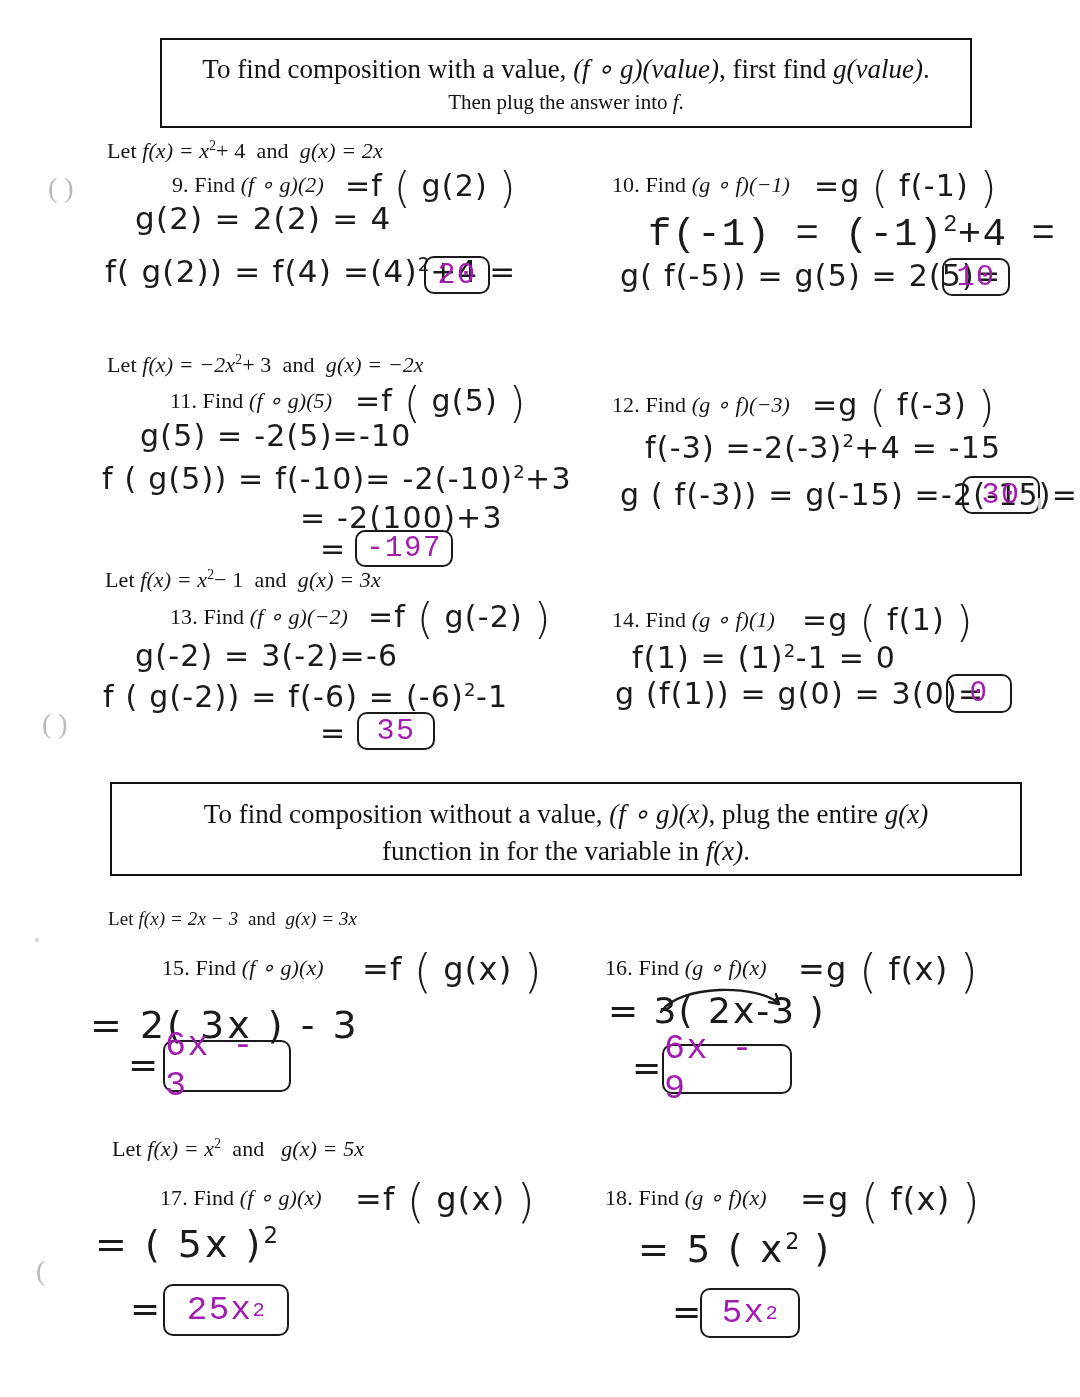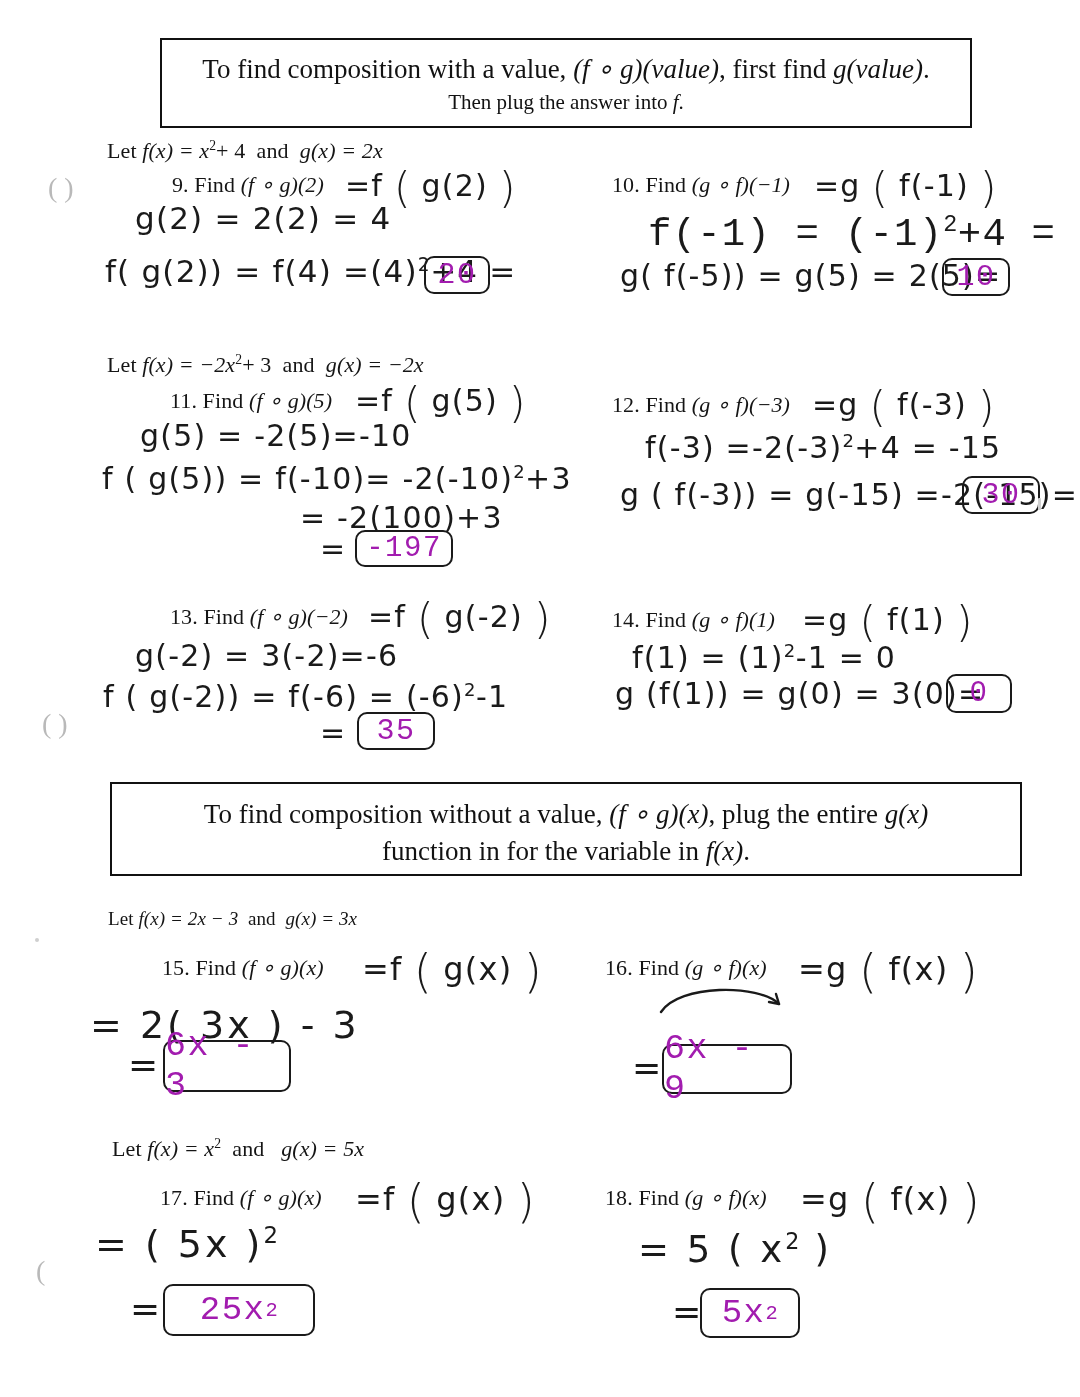--- a/index.html
+++ b/index.html
@@ -193,20 +193,26 @@
     <span class="big-paren">(</span>
     <span>f(-3)</span>
     <span class="big-paren">)</span>
   </div>
   <div class="hw" style="left:645px; top:430px; font-size:30px;">
     <span>f(-3) =-2(-3)</span><span class="hw-sup">2</span><span>+4 = -15</span>
   </div>
   <div class="hw" style="left:620px; top:477px; font-size:30px;">g ( f(-3)) = g(-15) =-2(-15)=</div>
   <div class="ans-box" style="left:962px; top:476px; width:78px; height:38px; font-size:30px;">30</div>
 
+  <div class="printed" style="left:105px; top:567px; font-size:22px;">
+    <span>Let</span>
+    <span class="it">f(x) = x</span><span class="supn">2</span><span>− 1</span>
+    &nbsp;<span>and</span>&nbsp;
+    <span class="it">g(x) = 3x</span>
+  </div>
 
   <div class="printed" style="left:170px; top:604px; font-size:22px;">
     <span>13.</span>
     <span>Find</span>
     <span class="it">(f ∘ g)(−2)</span>
   </div>
   <div class="hw" style="left:368px; top:594px; font-size:30px;">
     <span>=</span><span>f</span>
     <span class="big-paren">(</span>
     <span>g(-2)</span>
@@ -278,20 +284,21 @@
   <div class="hw" style="left:798px; top:944px; font-size:32px;">
     <span>=</span><span>g</span>
     <span class="big-paren">(</span>
     <span>f(x)</span>
     <span class="big-paren">)</span>
   </div>
   <svg class="arc" style="left:655px; top:982px;" width="140" height="34" viewBox="0 0 140 34">
     <path d="M6 30 C 24 2, 104 2, 124 22" stroke="#1a1a1a" stroke-width="2.4" fill="none" stroke-linecap="round"></path>
     <path d="M124 22 L 114 20 M124 22 L 121 12" stroke="#1a1a1a" stroke-width="2.4" fill="none" stroke-linecap="round"></path>
   </svg>
+  <div class="hw" style="left:608px; top:990px; font-size:36px; letter-spacing:2px;">= 3( 2x-3 )</div>
   <div class="hw" style="left:632px; top:1048px; font-size:35px;">=</div>
   <div class="ans-box" style="left:662px; top:1044px; width:130px; height:50px; font-size:35px;">6x - 9</div>
 
   <div class="printed" style="left:112px; top:1136px; font-size:22px;">
     <span>Let</span>
     <span class="it">f(x) = x</span><span class="supn">2</span>
     &nbsp;<span>and</span>&nbsp;&nbsp;
     <span class="it">g(x) = 5x</span>
   </div>
 
@@ -303,21 +310,21 @@
   <div class="hw" style="left:355px; top:1174px; font-size:32px;">
     <span>=</span><span>f</span>
     <span class="big-paren">(</span>
     <span>g(x)</span>
     <span class="big-paren">)</span>
   </div>
   <div class="hw" style="left:95px; top:1222px; font-size:38px; letter-spacing:3px;">
     <span>= ( 5x )</span><span class="hw-sup">2</span>
   </div>
   <div class="hw" style="left:130px; top:1288px; font-size:36px;">=</div>
-  <div class="ans-box" style="left:163px; top:1284px; width:152px; height:52px; font-size:34px;">
+  <div class="ans-box" style="left:163px; top:1284px; width:126px; height:52px; font-size:34px;">
     <span>25x</span>
       <span class="hw-sup">2</span>
   </div>
 
   <div class="printed" style="left:605px; top:1185px; font-size:22px;">
     <span>18.</span>
     <span>Find</span>
     <span class="it">(g ∘ f)(x)</span>
   </div>
   <div class="hw" style="left:800px; top:1174px; font-size:32px;">

